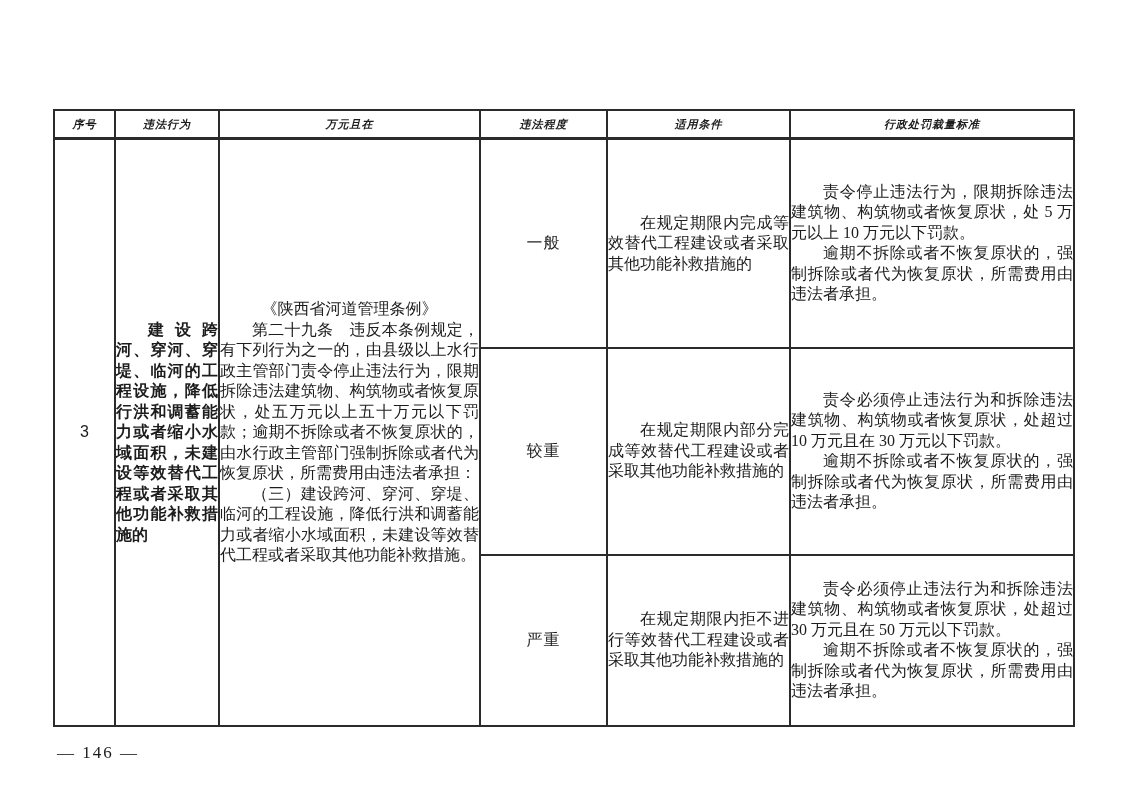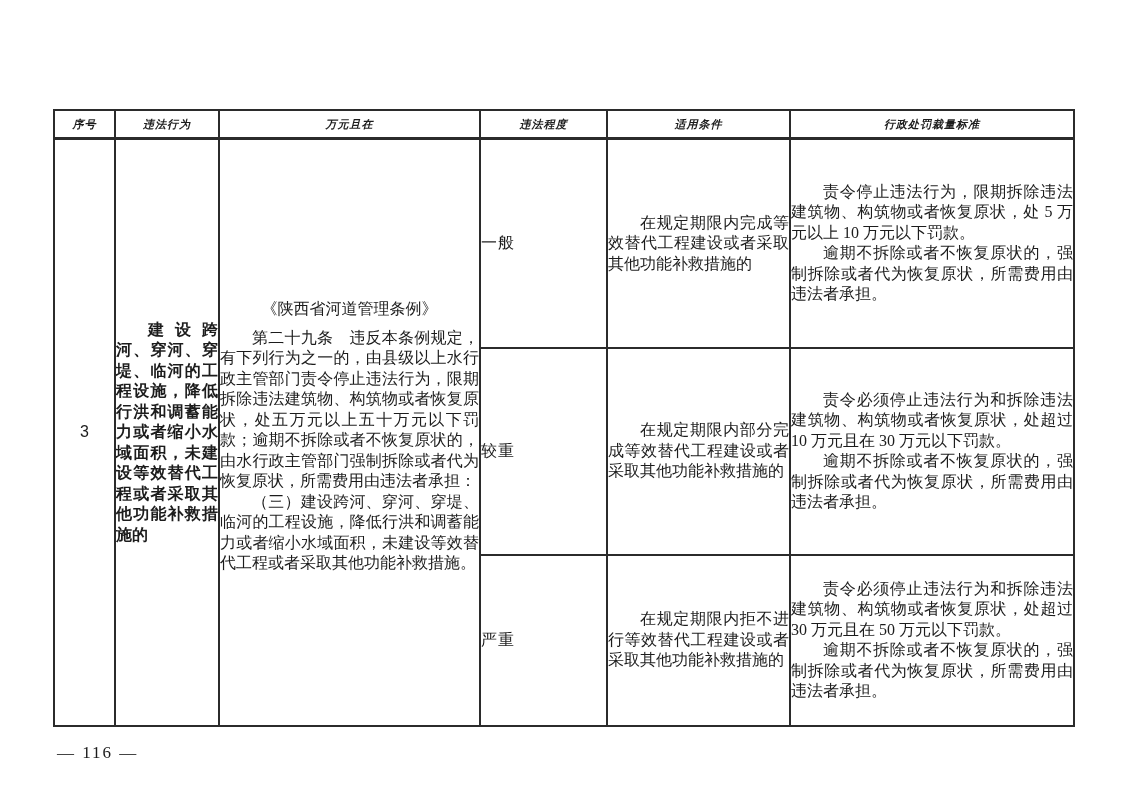--- a/index.html
+++ b/index.html
@@ -51,28 +51,28 @@
   }
   .seq-cell {
     text-align: center;
     font-family: "Liberation Sans", sans-serif;
     font-size: 18px;
   }
   .behavior-cell { padding: 2px 7px; font-weight: bold; }
   .legal-cell   { padding: 2px 8px; }
   .cond-cell    { padding: 2px 11px; margin-top: 23px; }
   .penalty-cell { padding: 2px 10px; }
-  .level-cell   { letter-spacing: 1px; }
+  .level-cell   { text-align: center; letter-spacing: 1px; }
   .para {
     margin: 0;
     text-align: justify;
     text-indent: 2em;
   }
   .para-center {
-    margin: 8px;
+    margin: 0;
     text-align: center;
     text-indent: 0;
   }
   .page-footer {
     position: absolute;
     left: 57px;
     top: 743px;
     font-size: 17px;
     letter-spacing: 2px;
     color: #1c1c1c;
@@ -138,15 +138,15 @@
           <p class="para">在规定期限内拒不进行等效替代工程建设或者采取其他功能补救措施的</p>
         </td>
         <td class="penalty-cell">
           <p class="para">责令必须停止违法行为和拆除违法建筑物、构筑物或者恢复原状，处超过 30 万元且在 50 万元以下罚款。</p>
           <p class="para">逾期不拆除或者不恢复原状的，强制拆除或者代为恢复原状，所需费用由违法者承担。</p>
         </td>
       </tr>
     </tbody>
   </table>
 
-  <div class="page-footer">— 116 —</div>
+  <div class="page-footer">— 146 —</div>
 
 </div>
 
 </body></html>

